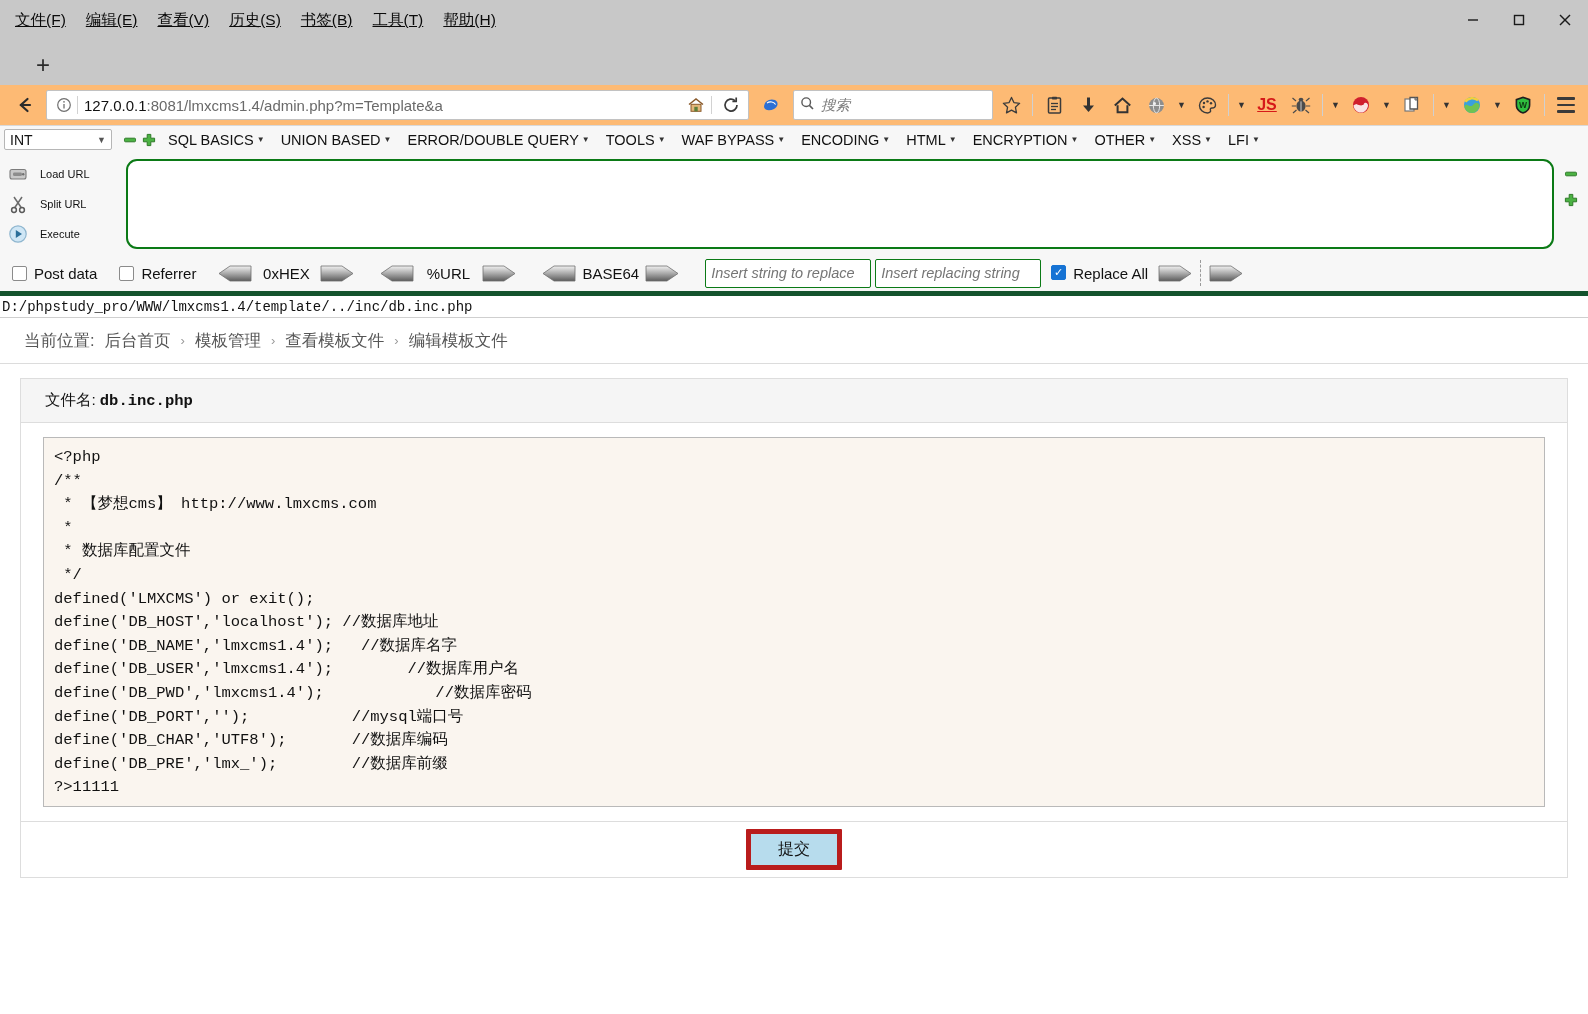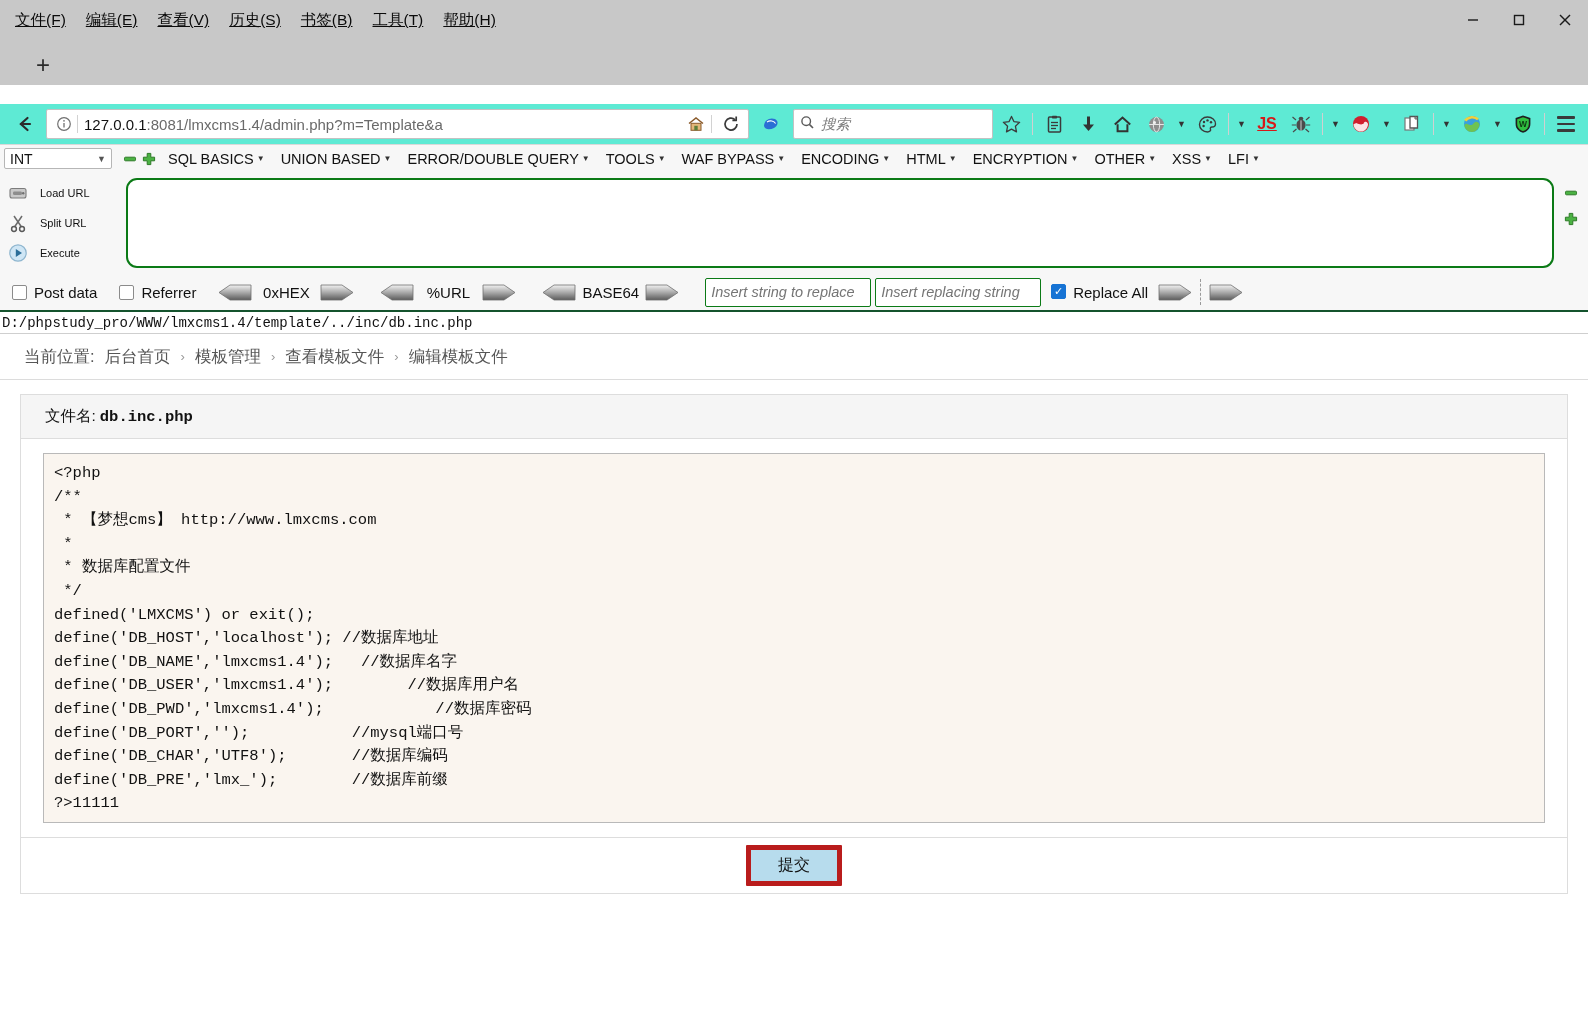--- a/index.html
+++ b/index.html
@@ -43,22 +43,22 @@
     color:#3b3b3b; font-size:16px; line-height:1;
   }
   .newtab{
     width:34px; height:34px; margin-left:8px; margin-bottom:3px;
     display:flex;align-items:center;justify-content:center;
     font-size:24px; color:#2b2b2b; font-weight:300;
   }
 
   
   .navbar{
-    height:41px; background:#5eead4; display:flex; align-items:center;
-    padding:0 6px 0 8px; gap:2px; border-bottom:1px solid #d9d9d9;margin-top:19px;
+    height:41px; background:#fdba74; display:flex; align-items:center;
+    padding:0 6px 0 8px; gap:2px; border-bottom:1px solid #d9d9d9;
   }
   .navbtn{
     width:34px;height:34px;border-radius:50%;
     display:flex;align-items:center;justify-content:center; flex:0 0 auto;
   }
   .urlbox{
     flex:1 1 auto; height:30px; background:#ffffff; border:1px solid #c2c2c2;
     border-radius:2px; display:flex; align-items:center; padding:0 4px 0 6px;
     margin:0 4px 0 2px; min-width:0;
   }
@@ -83,21 +83,21 @@
   }
   .tb-caret{
     width:15px;height:30px;display:flex;align-items:center;justify-content:center;flex:0 0 auto;
     font-size:9px; color:#333;
   }
   .vsep{ width:1px;height:22px;background:#d0d0d0;margin:0 3px;flex:0 0 auto; }
   .hamburger{ width:32px;height:30px;display:flex;flex-direction:column;justify-content:center;gap:4px;align-items:center;flex:0 0 auto;}
   .hamburger i{ display:block;width:18px;height:2.6px;background:#3a3a3a;border-radius:1px;}
 
   
-  .hackbar{ background:#e5e5e5; border-bottom:2px solid #14532d; }
+  .hackbar{ background:#e5e5e5; border-bottom:5px solid #14532d; }
   .hb-menurow{
     height:27px; display:flex; align-items:center; gap:0px; padding-left:4px;
     background:#f7f7f7;
   }
   .hb-select{
     width:108px;height:21px;background:#fff;border:1px solid #b6b6b6;border-radius:2px;
     display:flex;align-items:center;justify-content:space-between;padding:0 5px;
     font-size:14px;color:#111; margin-right:10px;
   }
   .hb-select .cv{ font-size:9px; color:#555; }

